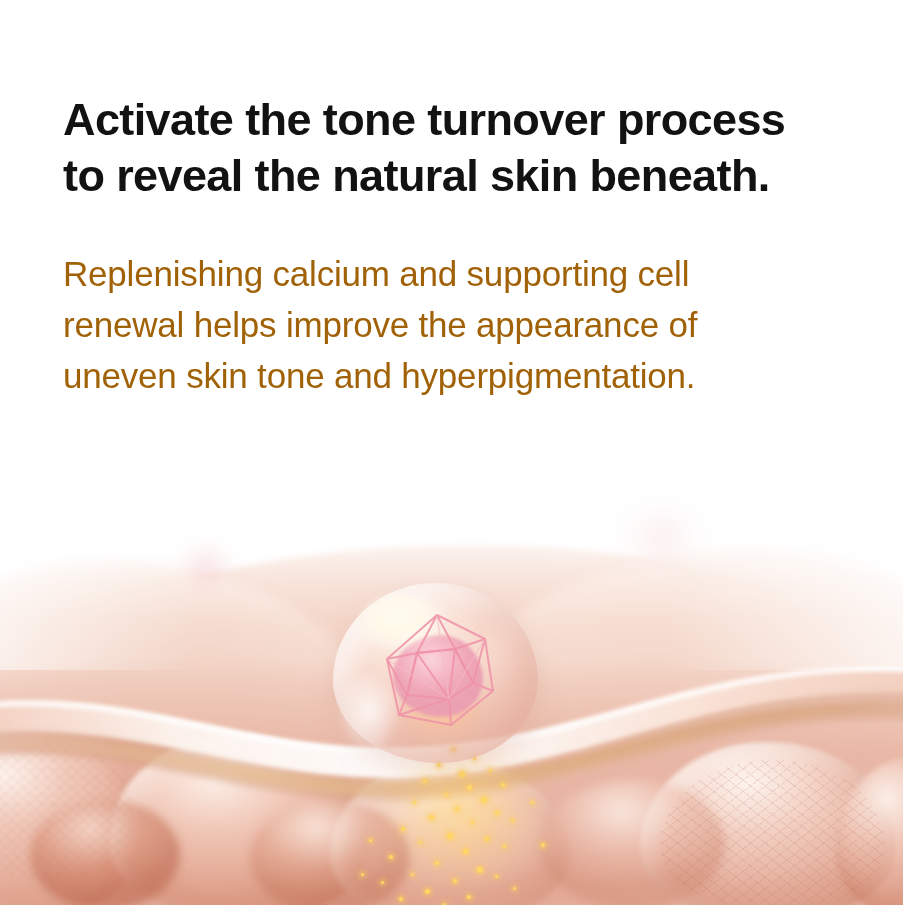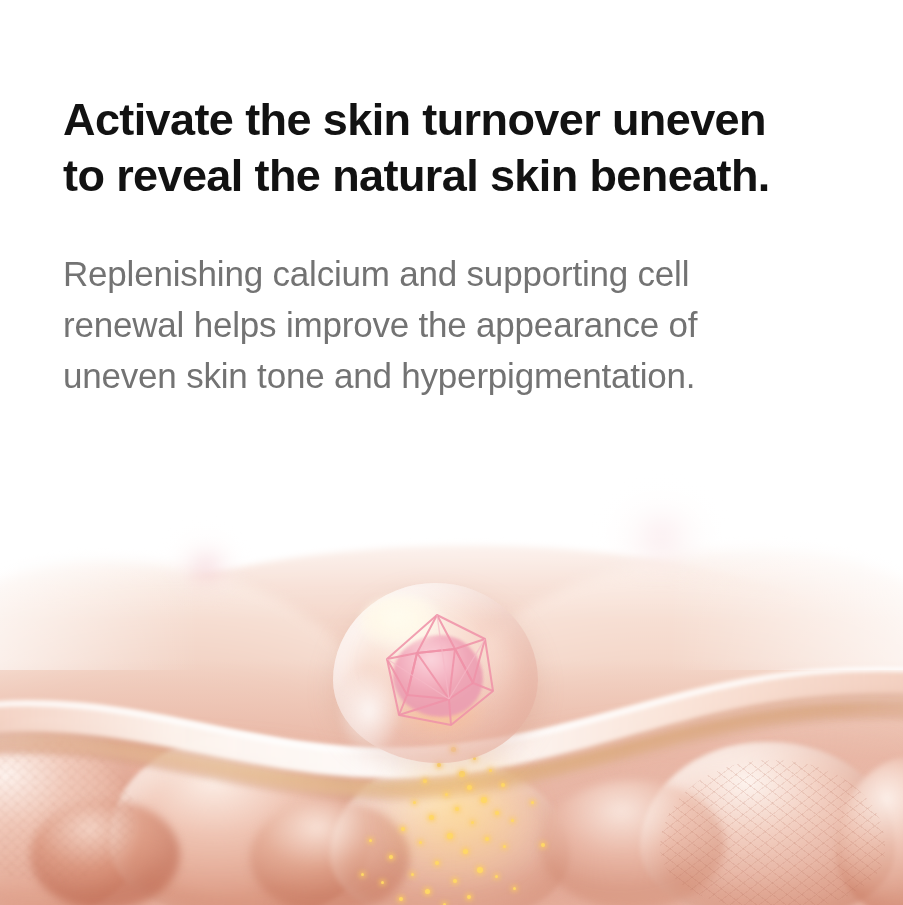--- a/index.html
+++ b/index.html
@@ -41,21 +41,21 @@
   }
 
   .subcopy {
     margin: 0;
     padding-top: 44px;
     font-family: "Liberation Sans", "DejaVu Sans", sans-serif;
     font-size: 35px;
     line-height: 51px;
     font-weight: 300;
     letter-spacing: -0.2px;
-    color: #737373;
+    color: #a16207;
     width: 752px;
   }
 
   
   .scene {
     position: absolute;
     left: 0;
     top: 0;
     width: 903px;
     height: 905px;
@@ -549,17 +549,17 @@
     </div>
 
     <div class="bubble-bg bubble-bg-right"></div>
     <div class="bubble-bg bubble-bg-left"></div>
 
     <div class="veil"></div>
     <div class="veil-sides"></div>
   </div>
 
   <div class="text-block">
-    <h1 class="headline">Activate the skin turnover uneven to reveal the natural skin beneath.</h1>
+    <h1 class="headline">Activate the tone turnover process to reveal the natural skin beneath.</h1>
     <p class="subcopy">Replenishing calcium and supporting cell renewal helps improve the appearance of uneven skin tone and hyperpigmentation.</p>
   </div>
 
 </div>
 
 </body></html>

